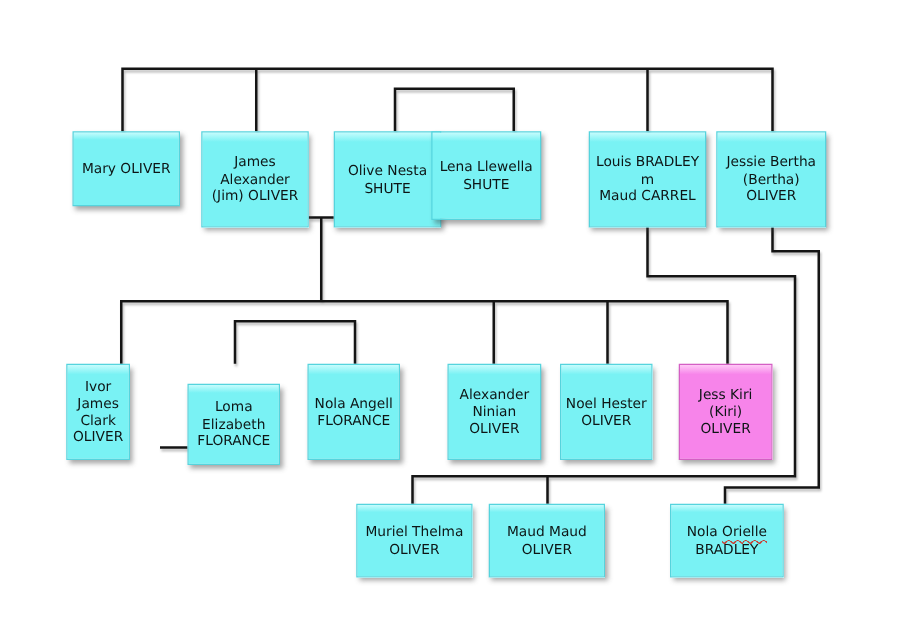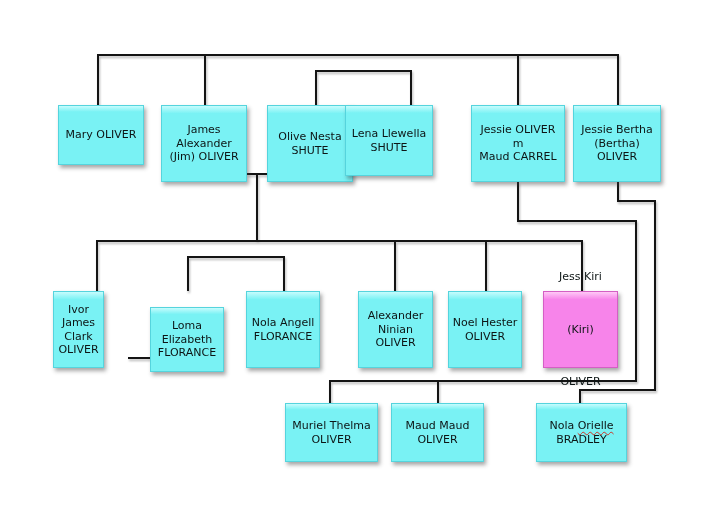--- a/index.html
+++ b/index.html
@@ -18,21 +18,20 @@
     color:var(--text,#0d1515);padding:2px;
     border:1px solid;box-shadow:2px 3px 4px rgba(60,60,60,.45);cursor:default;
   }
   .node.cyan{
     background:linear-gradient(180deg,#c6fcfd 0%,var(--box-cyan,#79f2f4) 10%,var(--box-cyan,#79f2f4) 100%);
     border-color:var(--box-cyan-border,#55d4dd);
   }
   .node.pink{
     background:linear-gradient(180deg,#ffc9f6 0%,var(--box-pink,#f784ea) 10%,var(--box-pink,#f784ea) 100%);
     border-color:var(--box-pink-border,#d45fc4);
-    gap:39px;
   }
   .misspelled{
     text-decoration-line:underline;text-decoration-style:wavy;
     text-decoration-color:var(--misspell,#cc3327);text-decoration-thickness:1px;
     text-underline-offset:2px;
   }
 </style>
 </head>
 <body>
 
@@ -63,21 +62,21 @@
     <div>Olive Nesta</div>
     <div>SHUTE</div>
   </div>
 
   <div class="node cyan" style="left:345px;top:105px;width:88px;height:71px">
     <div>Lena Llewella</div>
     <div>SHUTE</div>
   </div>
 
   <div class="node cyan" style="left:471px;top:105px;width:94px;height:77px">
-    <div>Jessie OLIVER</div>
+    <div>Louis BRADLEY</div>
     <div>m</div>
     <div>Maud CARREL</div>
   </div>
 
   <div class="node cyan" style="left:573px;top:105px;width:88px;height:77px">
     <div>Jessie Bertha</div>
     <div>(Bertha)</div>
     <div>OLIVER</div>
   </div>
 

